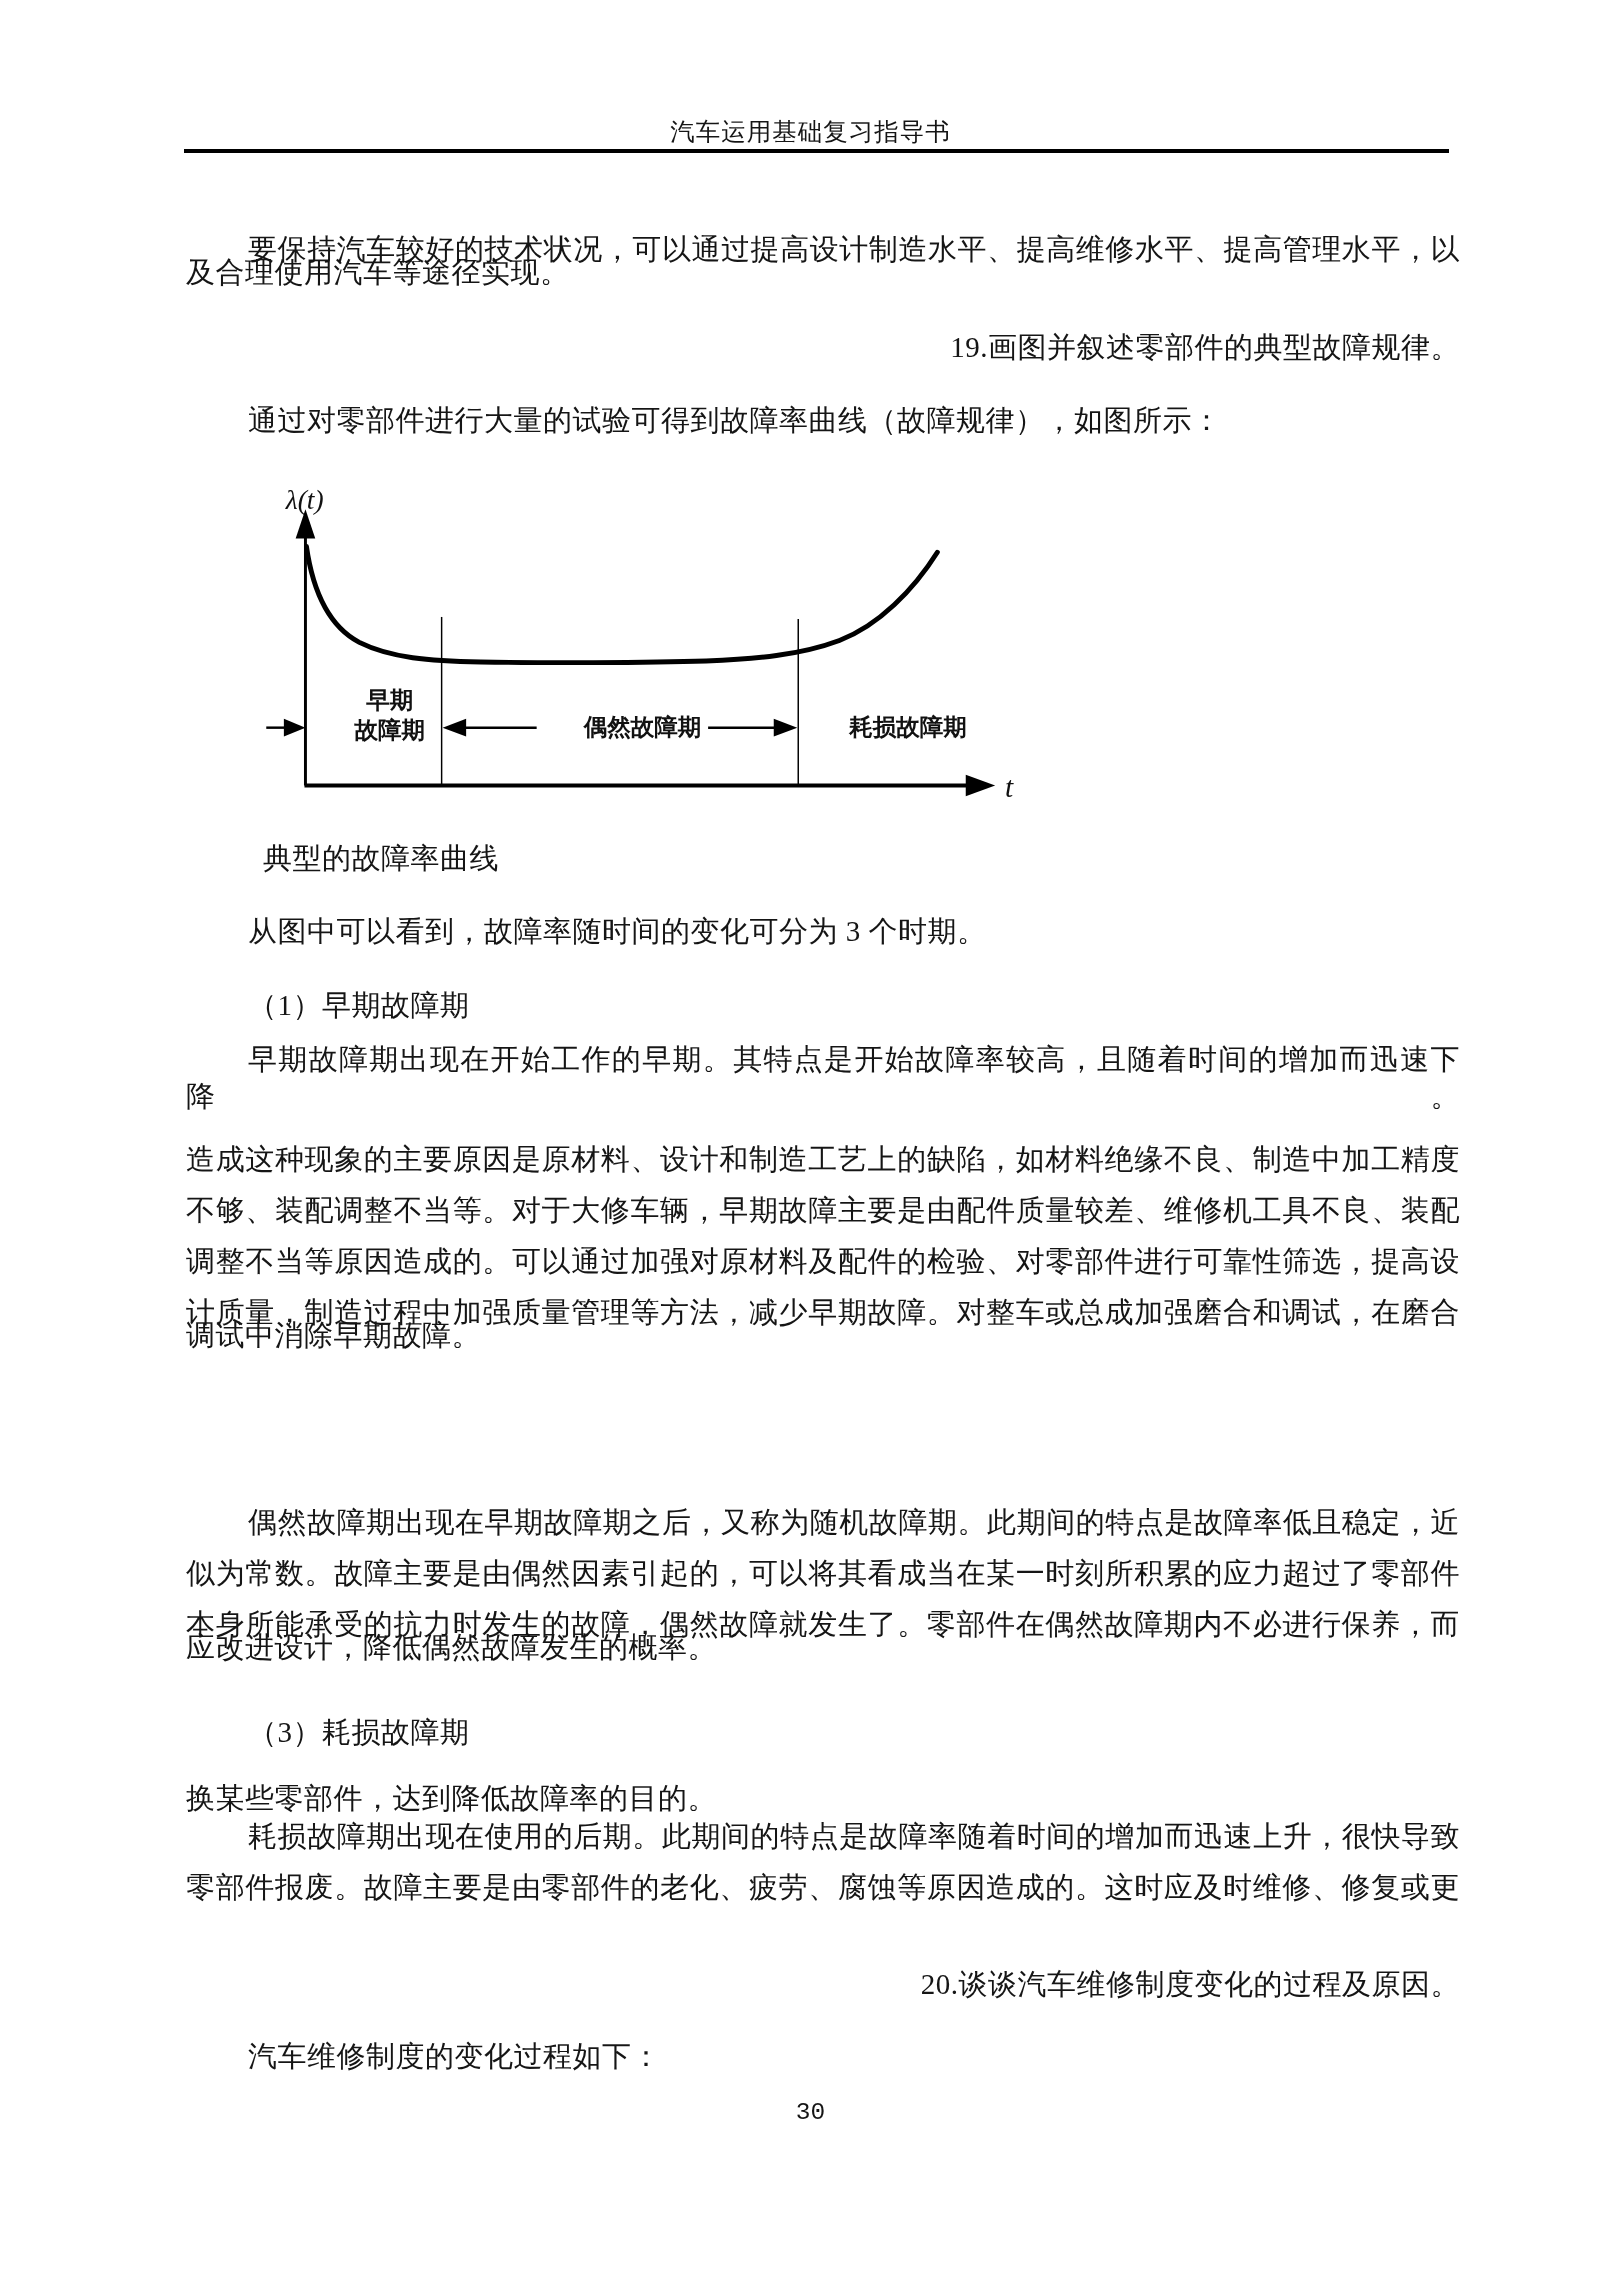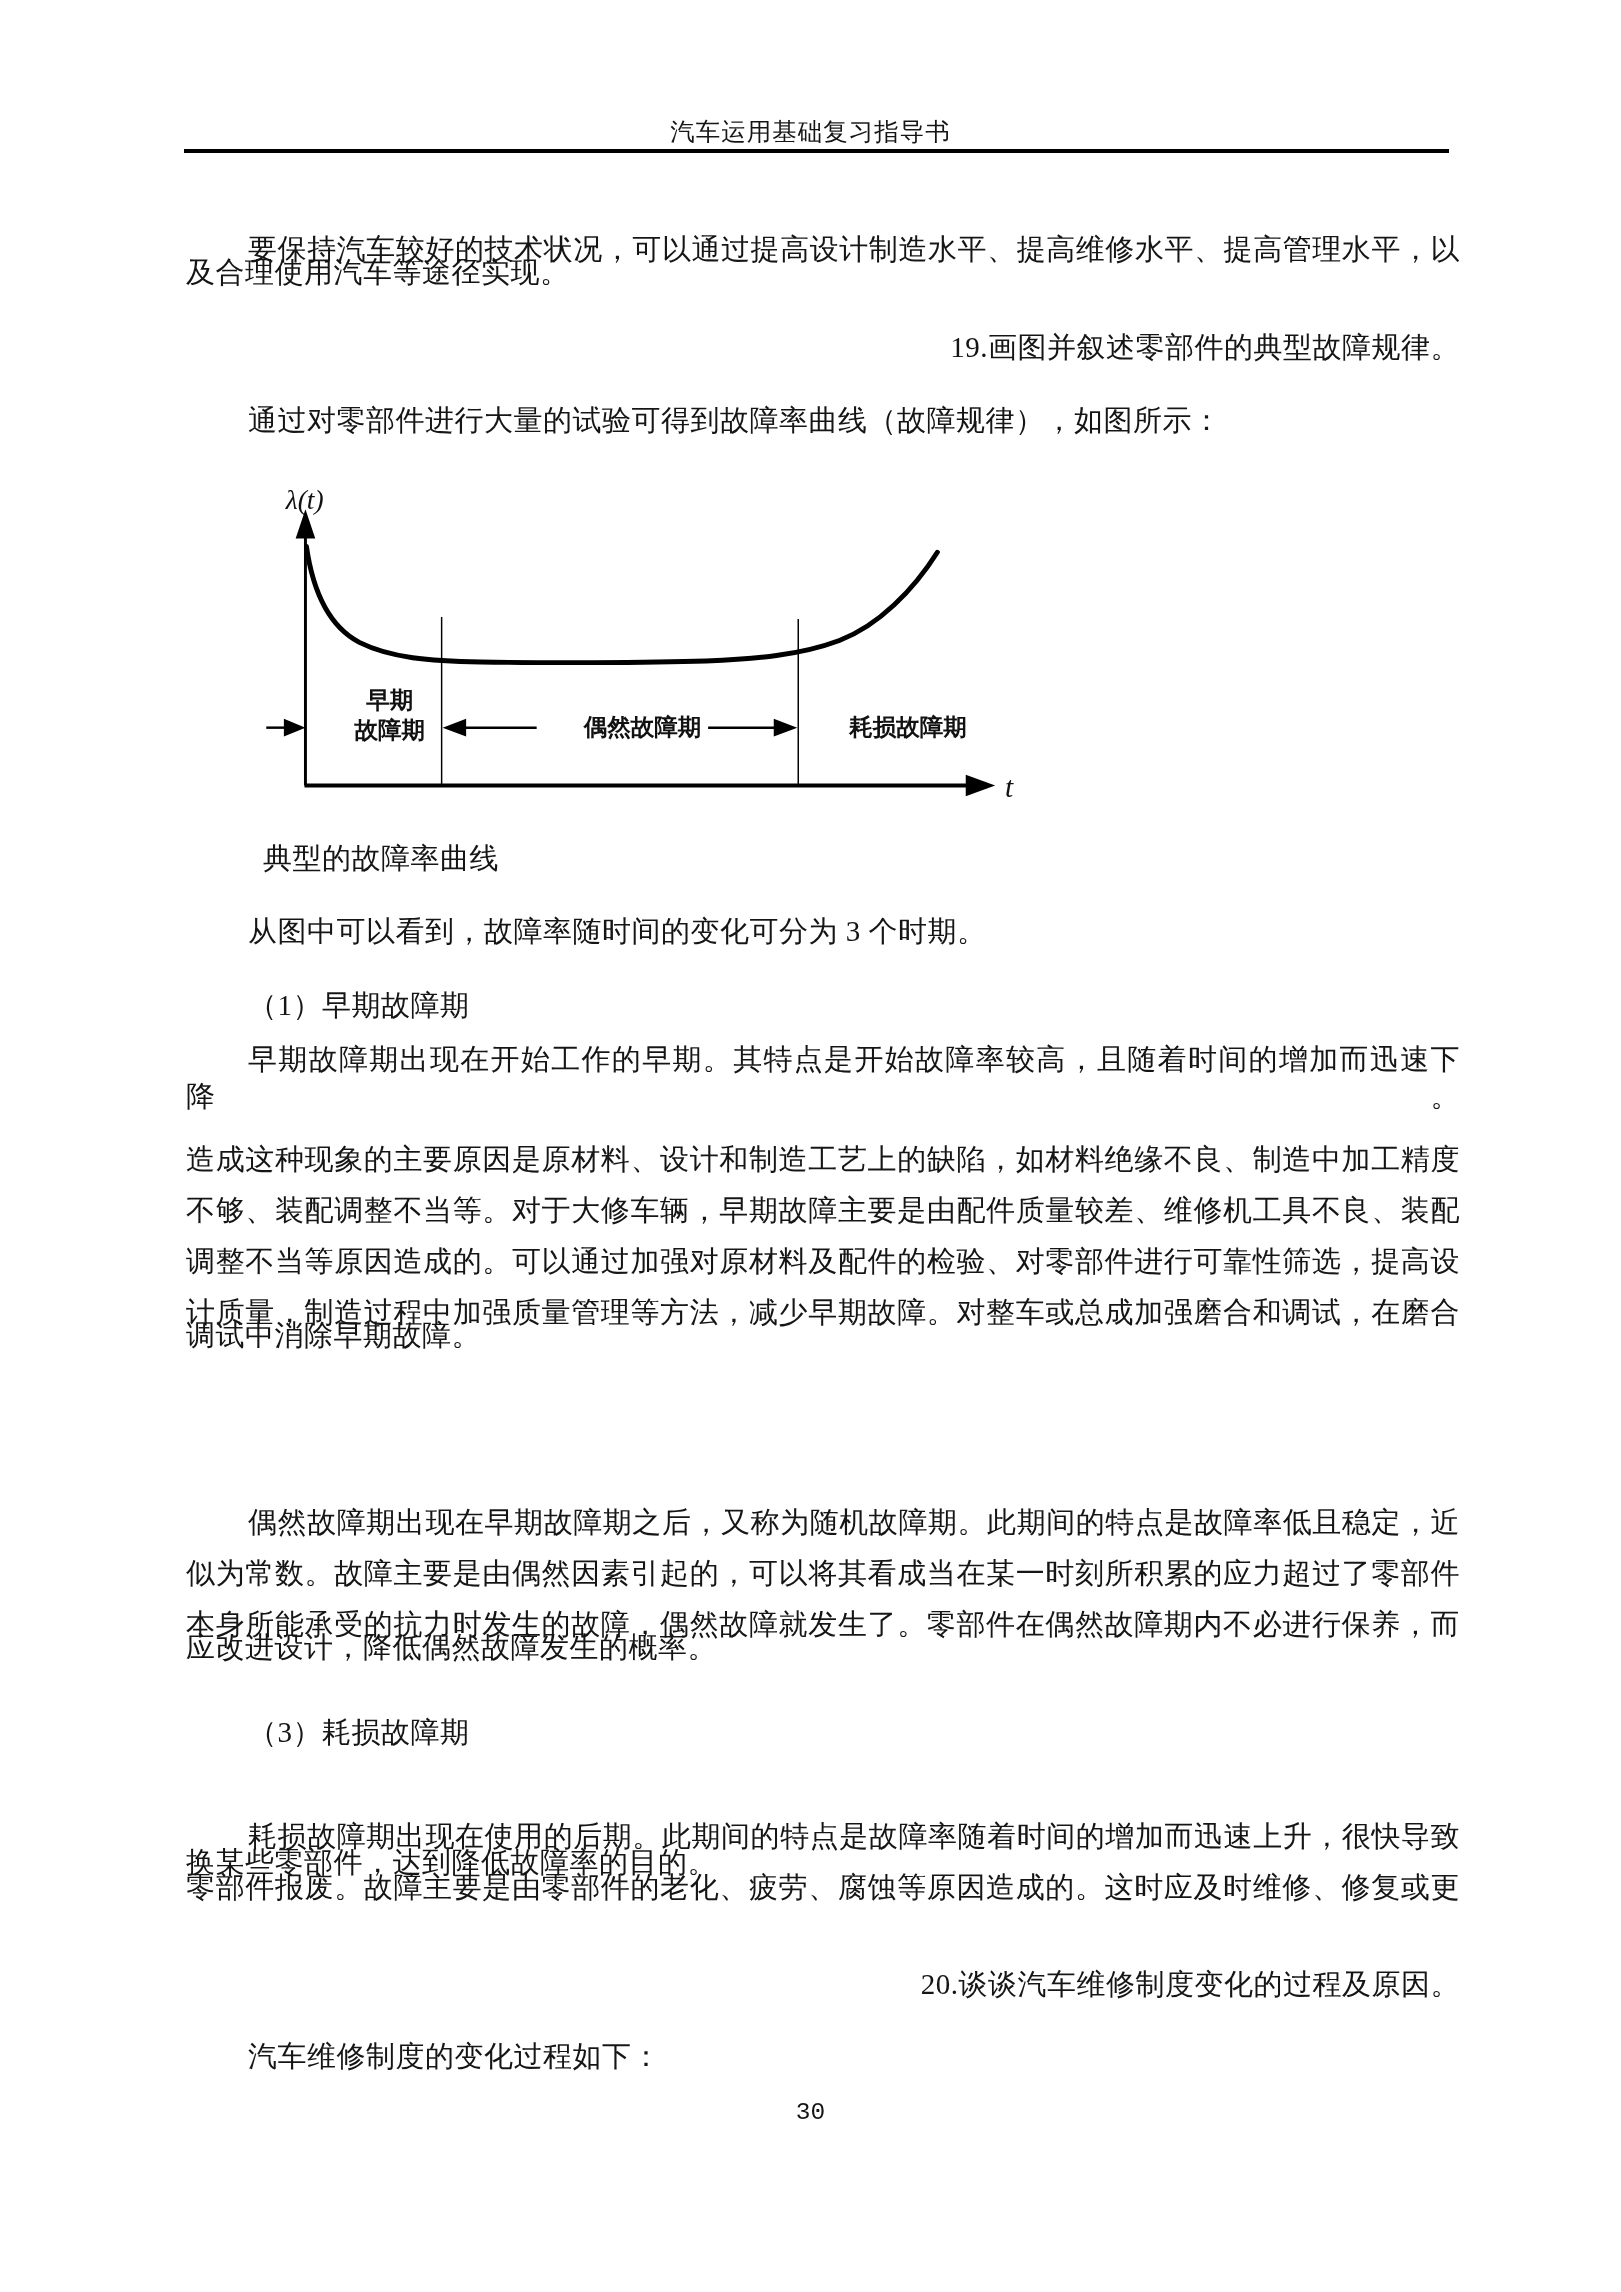--- a/index.html
+++ b/index.html
@@ -104,21 +104,21 @@
   <div class="line" style="top:1317px">调试中消除早期故障。</div>
 
   <div class="line full indent" style="top:1476px">偶然故障期出现在早期故障期之后，又称为随机故障期。此期间的特点是故障率低且稳定，近</div>
   <div class="line full" style="top:1527px">似为常数。故障主要是由偶然因素引起的，可以将其看成当在某一时刻所积累的应力超过了零部件</div>
   <div class="line full" style="top:1578px">本身所能承受的抗力时发生的故障，偶然故障就发生了。零部件在偶然故障期内不必进行保养，而</div>
   <div class="line" style="top:1629px">应改进设计，降低偶然故障发生的概率。</div>
 
   <div class="line indent" style="top:1714px">（3）耗损故障期</div>
   <div class="line full indent" style="top:1790px">耗损故障期出现在使用的后期。此期间的特点是故障率随着时间的增加而迅速上升，很快导致</div>
   <div class="line full" style="top:1841px">零部件报废。故障主要是由零部件的老化、疲劳、腐蚀等原因造成的。这时应及时维修、修复或更</div>
-  <div class="line" style="top:1844px">换某些零部件，达到降低故障率的目的。</div>
+  <div class="line" style="top:1780px">换某些零部件，达到降低故障率的目的。</div>
 
   <div class="line numbered" style="top:1966px">20.谈谈汽车维修制度变化的过程及原因。</div>
   <div class="line indent" style="top:2038px">汽车维修制度的变化过程如下：</div>
 
   <div class="pageno">30</div>
 
 </div>
 
 
 </body></html>

